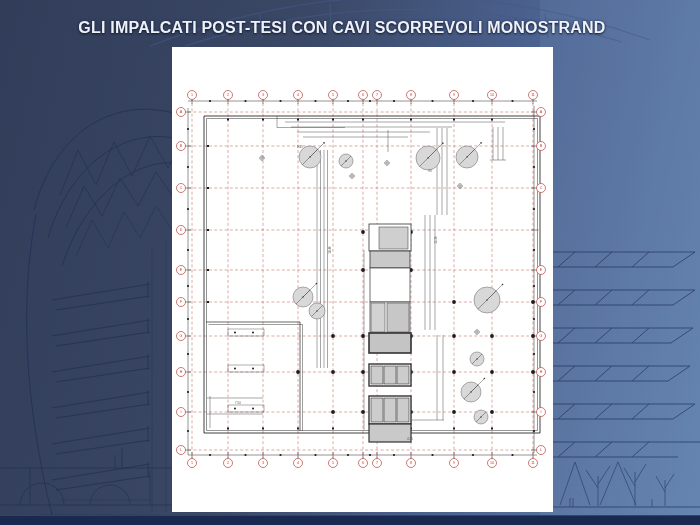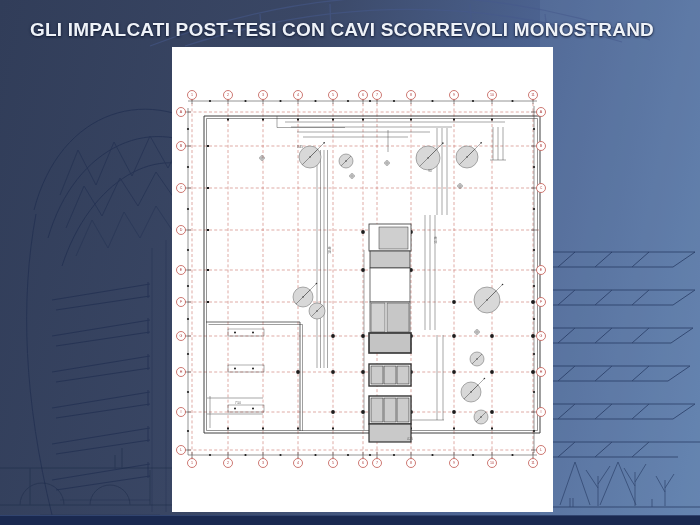--- a/index.html
+++ b/index.html
@@ -1,21 +1,21 @@
 <!DOCTYPE html>
 <html><head>
 <meta charset="utf-8">
 <style>
   html,body{margin:0;padding:0;background:#222;}
   .slide{position:relative;width:700px;height:525px;overflow:hidden;
     font-family:"Liberation Sans",sans-serif;
     background:linear-gradient(102deg,#313d59 0%,#3a4765 38%,#4c6391 68%,#6282af 100%);}
   .bg-decor{position:absolute;left:0;top:0;width:700px;height:525px;}
   .slide-title{position:absolute;top:19px;left:0;right:0;text-align:center;
-    font-weight:bold;font-size:19px;letter-spacing:.2px;color:#eef2f8;
+    font-weight:bold;font-size:16px;letter-spacing:.2px;color:#eef2f8;
     padding-right:16px;text-shadow:0 1px 2px rgba(12,20,44,.85),0 0 3px rgba(30,40,70,.6);
     white-space:nowrap;}
   .plan-panel{position:absolute;left:172px;top:47px;width:381px;height:465px;background:#ffffff;}
   .plan-panel svg{display:block;}
   .bottom-bar{position:absolute;left:0;bottom:0;width:700px;height:9px;background:#1a2950;border-top:1px solid #31446f;}
 </style>
 </head>
 <body>
 
 <div class="slide">

